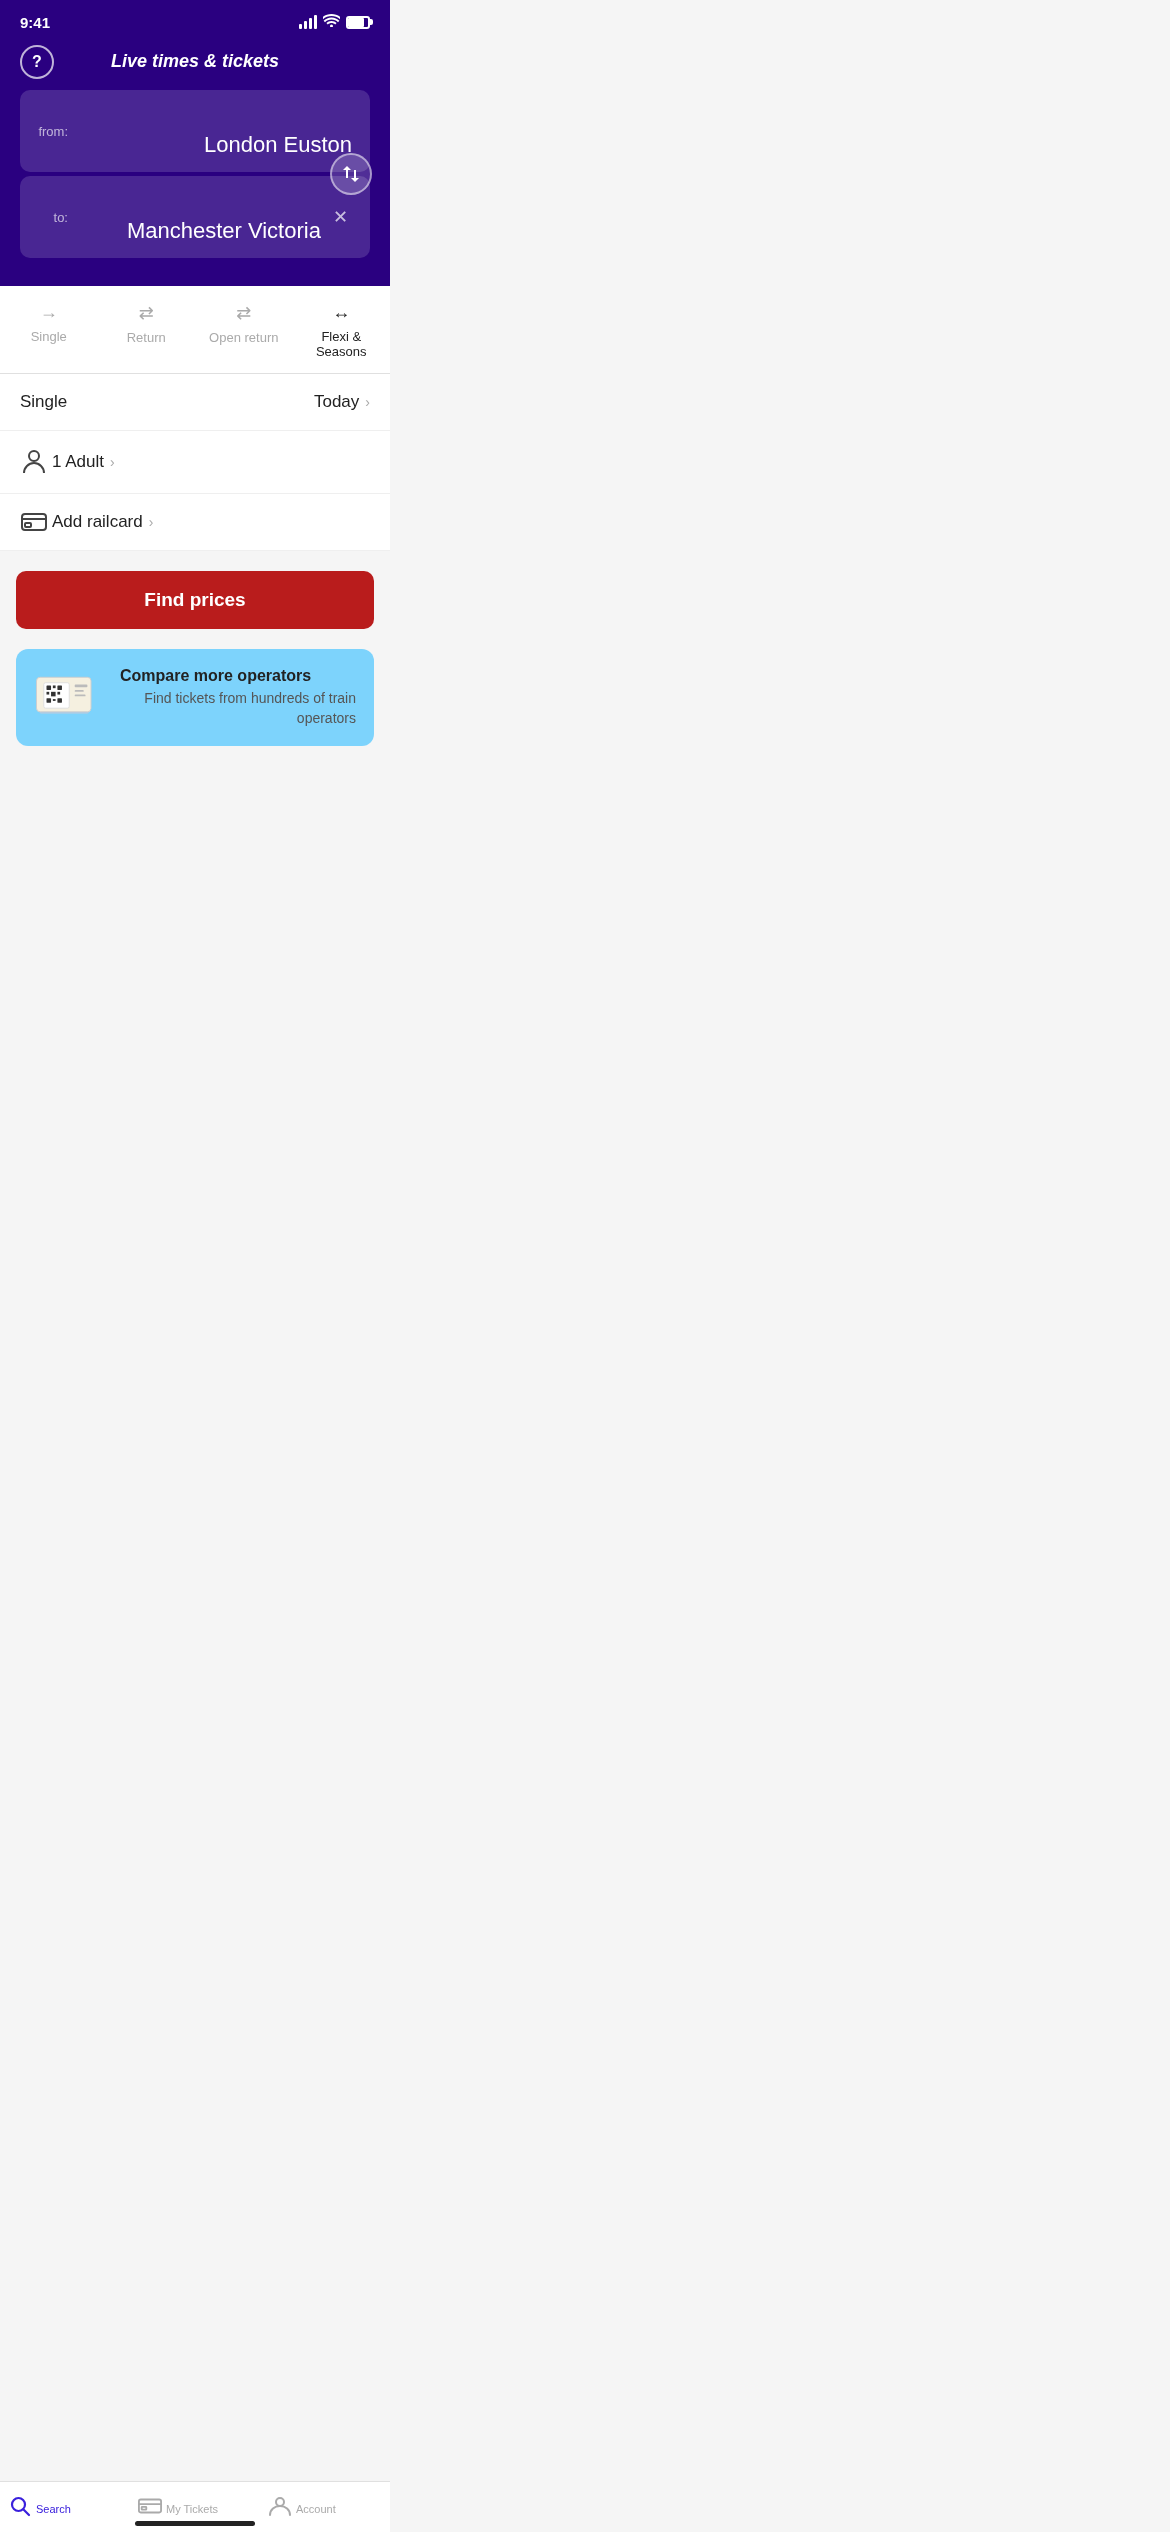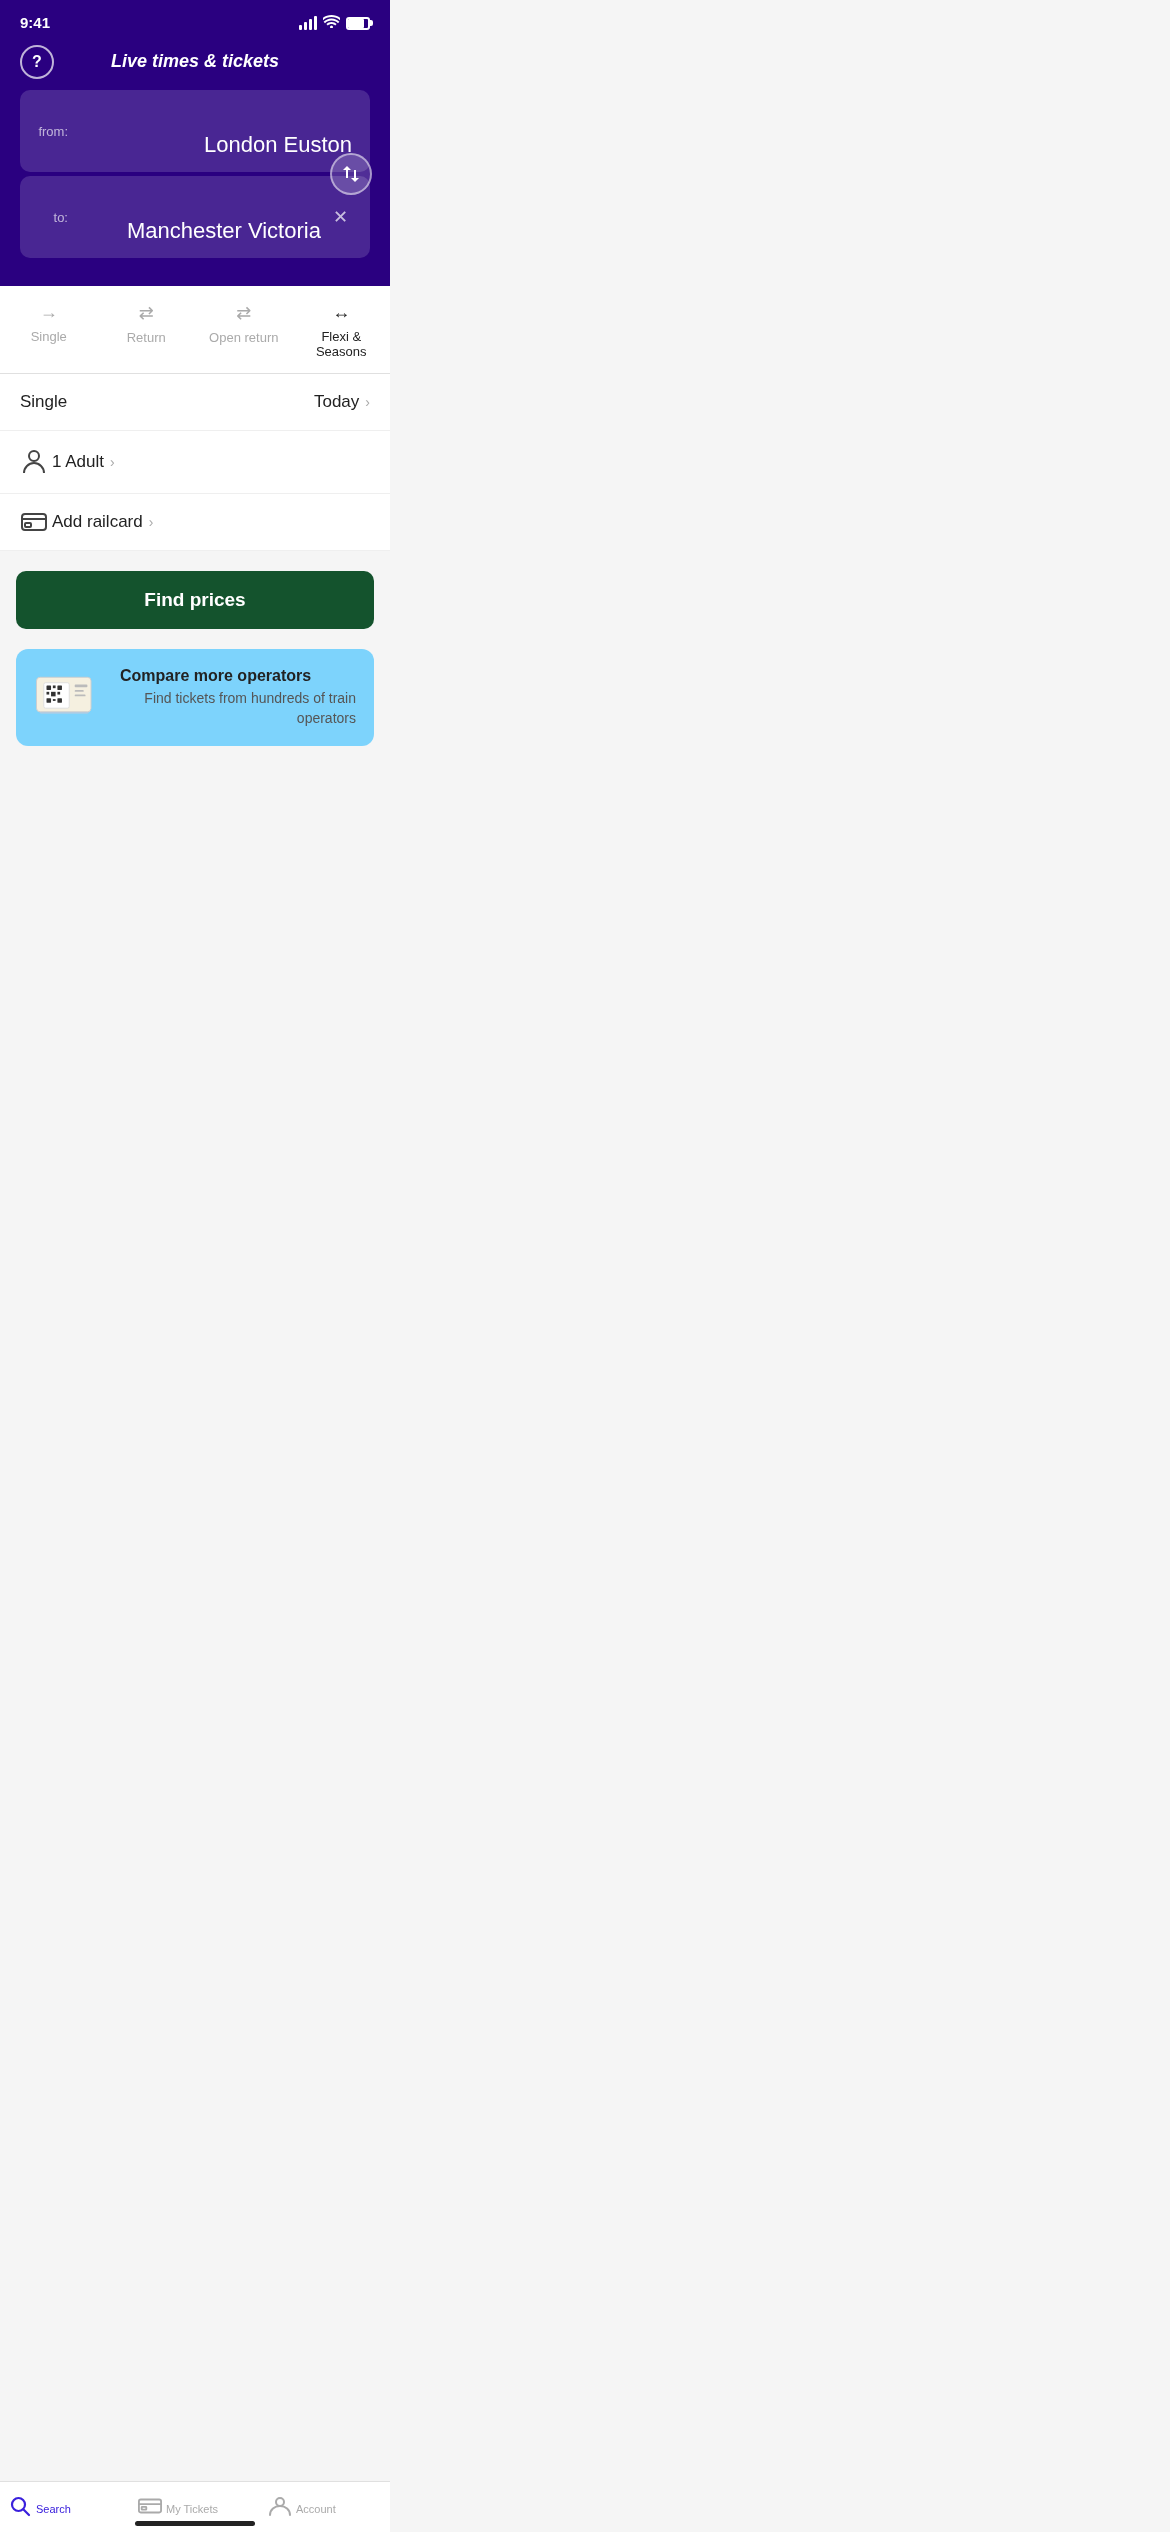--- a/index.html
+++ b/index.html
@@ -11,21 +11,21 @@
       background: #f5f5f5;
       overflow-x: hidden;
     }
 
     
     .status-bar {
       background: #2a0080;
       color: white;
       display: flex;
       justify-content: space-between;
-      align-items: flex-end;
+      align-items: flex-start;
       padding: 14px 20px 10px;
       font-size: 15px;
       font-weight: 600;
     }
     .status-right {
       display: flex;
       align-items: center;
       gap: 6px;
     }
     .signal-bars {
@@ -217,21 +217,21 @@
       color: #aaa;
       font-size: 14px;
     }
 
     
     .find-prices-btn {
       display: block;
       width: calc(100% - 32px);
       margin: 20px 16px;
       padding: 18px;
-      background: #14532d;
+      background: #b91c1c;
       color: white;
       font-size: 19px;
       font-weight: 700;
       border: none;
       border-radius: 10px;
       cursor: pointer;
       text-align: center;
     }
 
     

